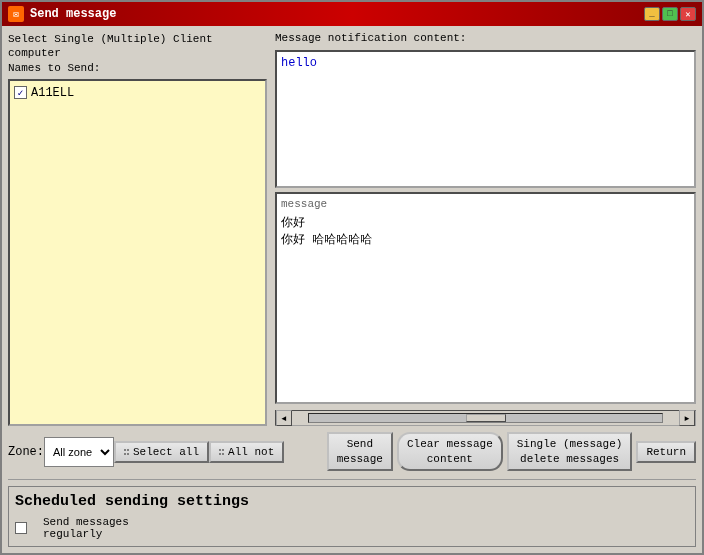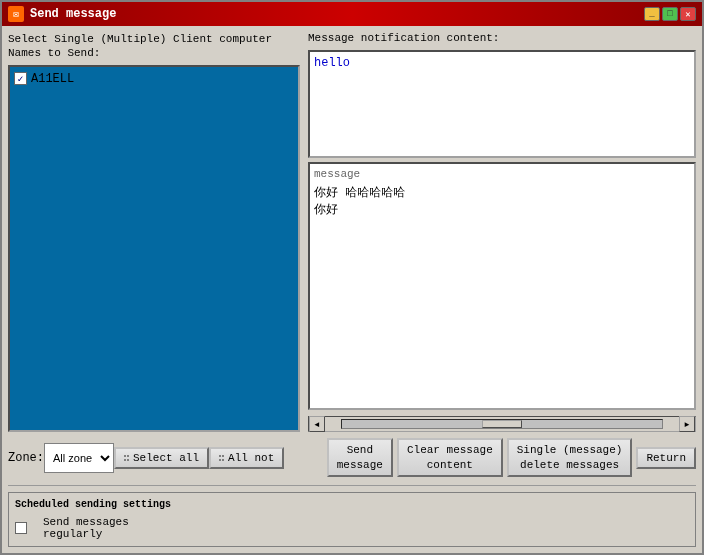--- a/index.html
+++ b/index.html
@@ -86,34 +86,34 @@
 
     .main-area {
       display: flex;
       gap: 8px;
       flex: 1;
     }
 
     .left-panel {
       display: flex;
       flex-direction: column;
-      width: 292px;
+      width: 259px;
       flex-shrink: 0;
     }
 
     .left-label {
       font-size: 11px;
       margin-bottom: 4px;
       line-height: 1.3;
     }
 
     .client-list {
       flex: 1;
       border: 2px inset #a0a0a0;
-      background: #0369a1;
+      background: #fef9c3;
       padding: 4px;
       overflow-y: auto;
     }
 
     .client-item {
       display: flex;
       align-items: center;
       gap: 4px;
       padding: 1px 0;
     }
@@ -143,21 +143,21 @@
     }
 
     .right-label {
       font-size: 11px;
       margin-bottom: 2px;
     }
 
     .notification-area {
       border: 2px inset #a0a0a0;
       background: white;
-      height: 108px;
+      height: 138px;
       padding: 4px;
       overflow-y: auto;
       flex-shrink: 0;
     }
 
     .notification-text {
       color: #0000cc;
       font-size: 12px;
     }
 
@@ -283,21 +283,21 @@
       margin-left: auto;
     }
 
     .scheduled-section {
       border: 1px solid #808080;
       padding: 6px;
       background: #d4d0c8;
     }
 
     .scheduled-title {
-      font-size: 10px;
+      font-size: 15px;
       font-weight: bold;
       margin-bottom: 6px;
     }
 
     .scheduled-row {
       display: flex;
       align-items: center;
       justify-content: space-between;
     }
 
@@ -363,22 +363,22 @@
       </div>
 
       <div class="right-panel">
         <div class="right-label">Message notification content:</div>
         <div class="notification-area">
           <span class="notification-text">hello</span>
         </div>
         <div class="message-area">
           <div class="message-label">message</div>
           <div class="message-content">
+            <div>你好</div>
             <div>你好 哈哈哈哈哈</div>
-            <div>你好</div>
           </div>
         </div>
 
         <div class="scrollbar-area">
           <div class="scrollbar-arrow">◄</div>
           <div class="scrollbar-track">
             <div class="scrollbar-thumb"></div>
           </div>
           <div class="scrollbar-arrow">►</div>
         </div>
@@ -415,21 +415,21 @@
                 <div class="btn-dot"></div>
               </div>
           </div>
           <span>All not</span>
         </button>
         <div class="action-buttons">
           <button class="btn" style="text-align:center; line-height:1.3;">
             <span style="white-space:pre-line;margin-top:24px;">Send
 message</span>
           </button>
-          <button class="btn" style="text-align:center; line-height:1.3;">
+          <button class="btn" style="text-align:center; line-height:1.3;border-radius:13px;">
             <span style="white-space:pre-line;">Clear message
 content</span>
           </button>
           <button class="btn" style="text-align:center; line-height:1.3;">
             <span style="white-space:pre-line;">Single (message)
 delete messages</span>
           </button>
           <button class="btn">
             <span>Return</span>
           </button>

